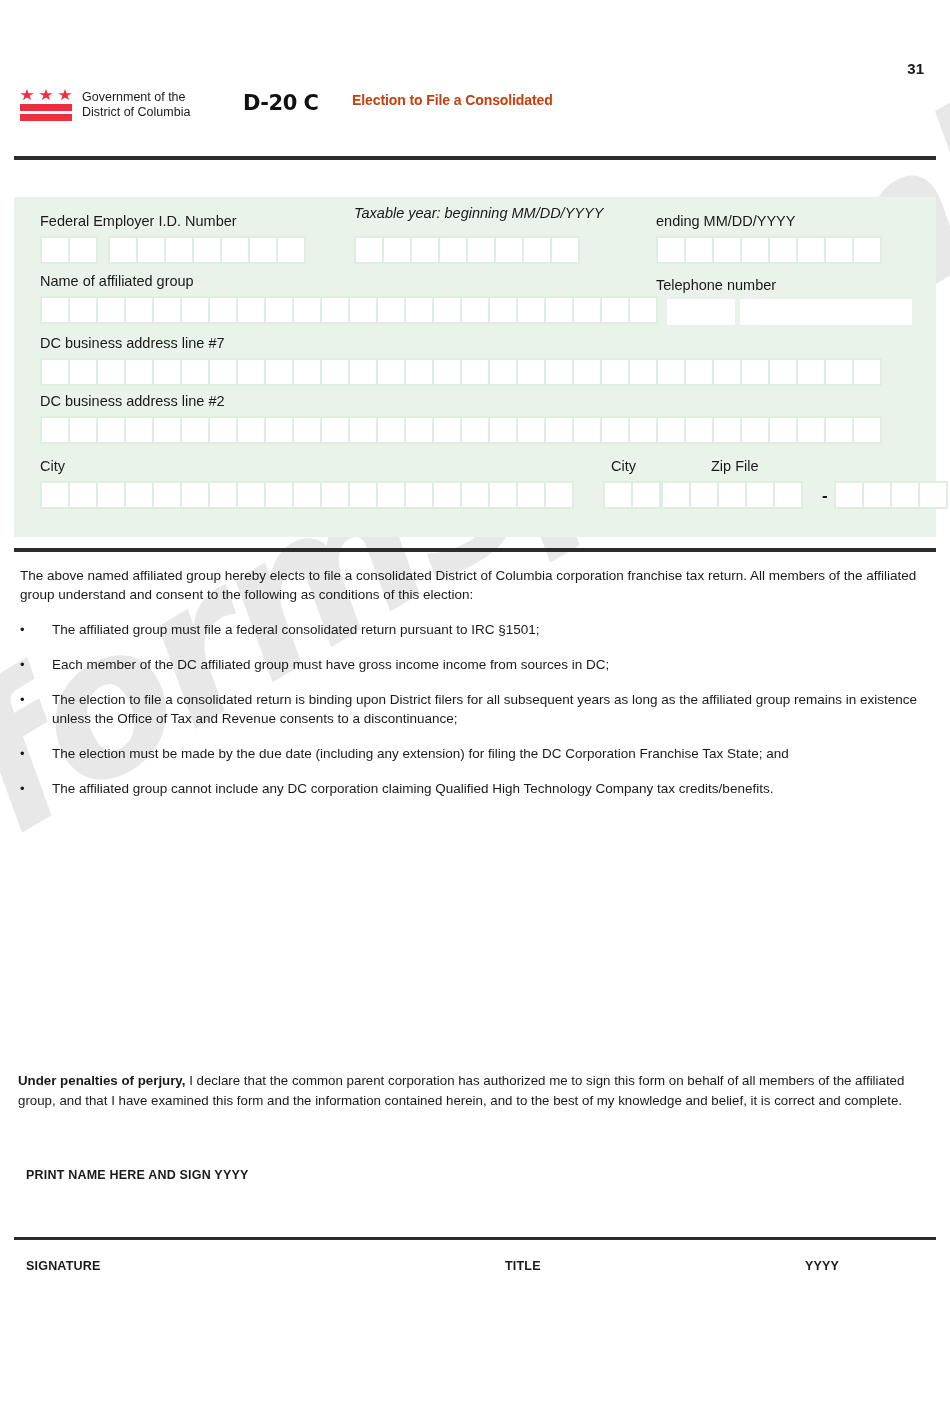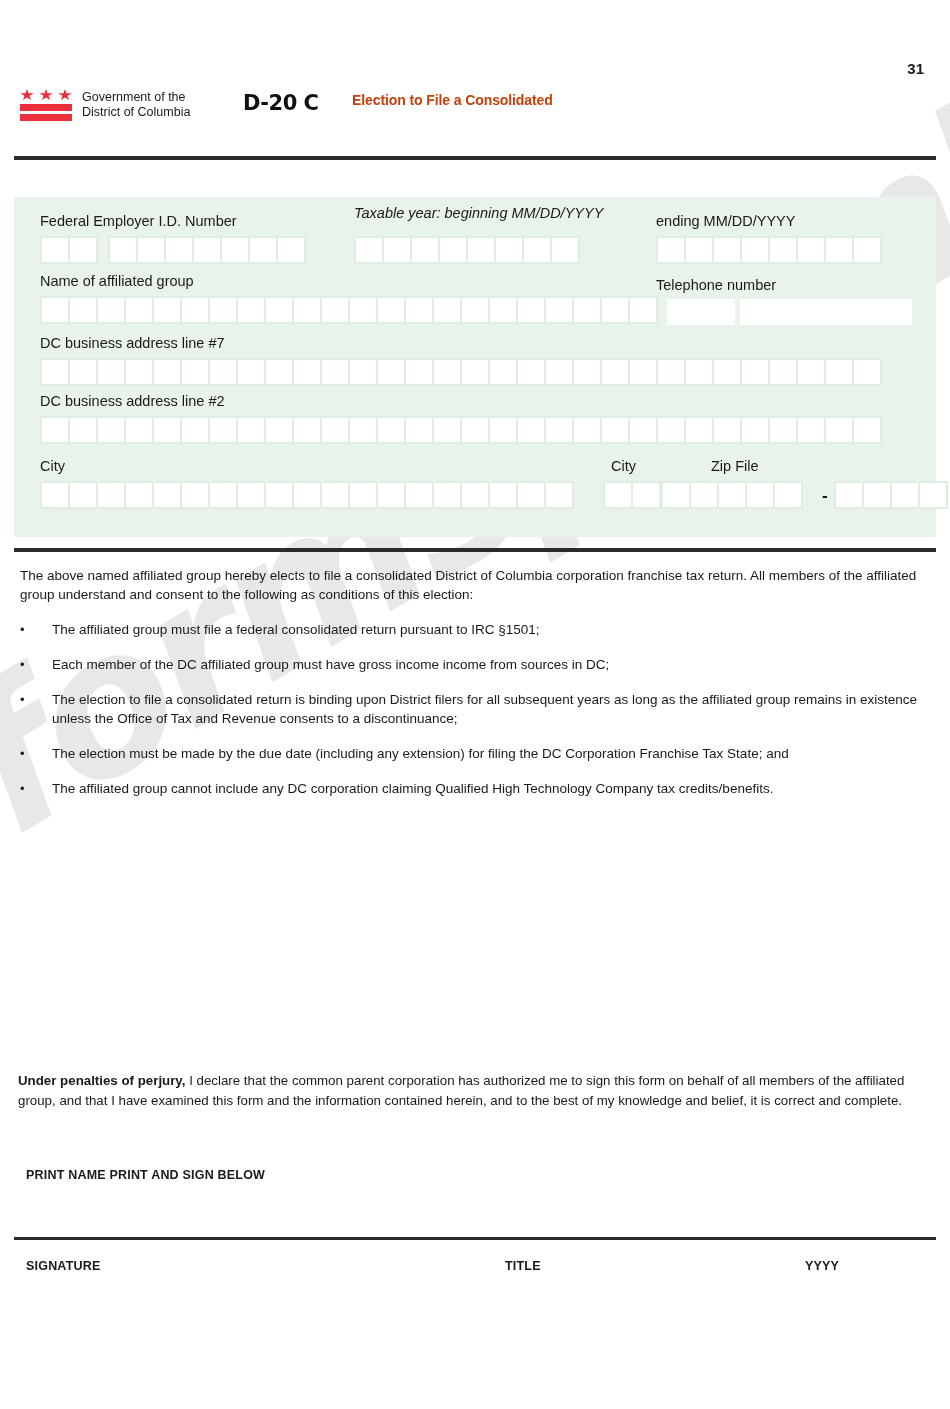--- a/index.html
+++ b/index.html
@@ -490,21 +490,21 @@
         <span class="bullet-txt">The election must be made by the due date (including any extension) for filing the DC Corporation Franchise Tax State; and</span>
       </div>
       <div class="bullet-row">
         <span class="bullet-dot">•</span>
         <span class="bullet-txt">The affiliated group cannot include any DC corporation claiming Qualified High Technology Company tax credits/benefits.</span>
       </div>
     </div>
 
   <div class="perjury"><b>Under penalties of perjury,</b><span> I declare that the common parent corporation has authorized me to sign this form on behalf of all members of the affiliated group, and that I have examined this form and the information  contained herein, and to the best of my knowledge and belief, it is correct and complete.</span></div>
 
-  <div class="print-name">PRINT NAME PRINT AND SIGN BELOW</div>
+  <div class="print-name">PRINT NAME HERE AND SIGN YYYY</div>
 
   <div class="sig-rule"></div>
 
   <div class="sig-label sig-signature">SIGNATURE</div>
   <div class="sig-label sig-title">TITLE</div>
   <div class="sig-label sig-date">YYYY</div>
 
 </div>
 
 </body></html>

